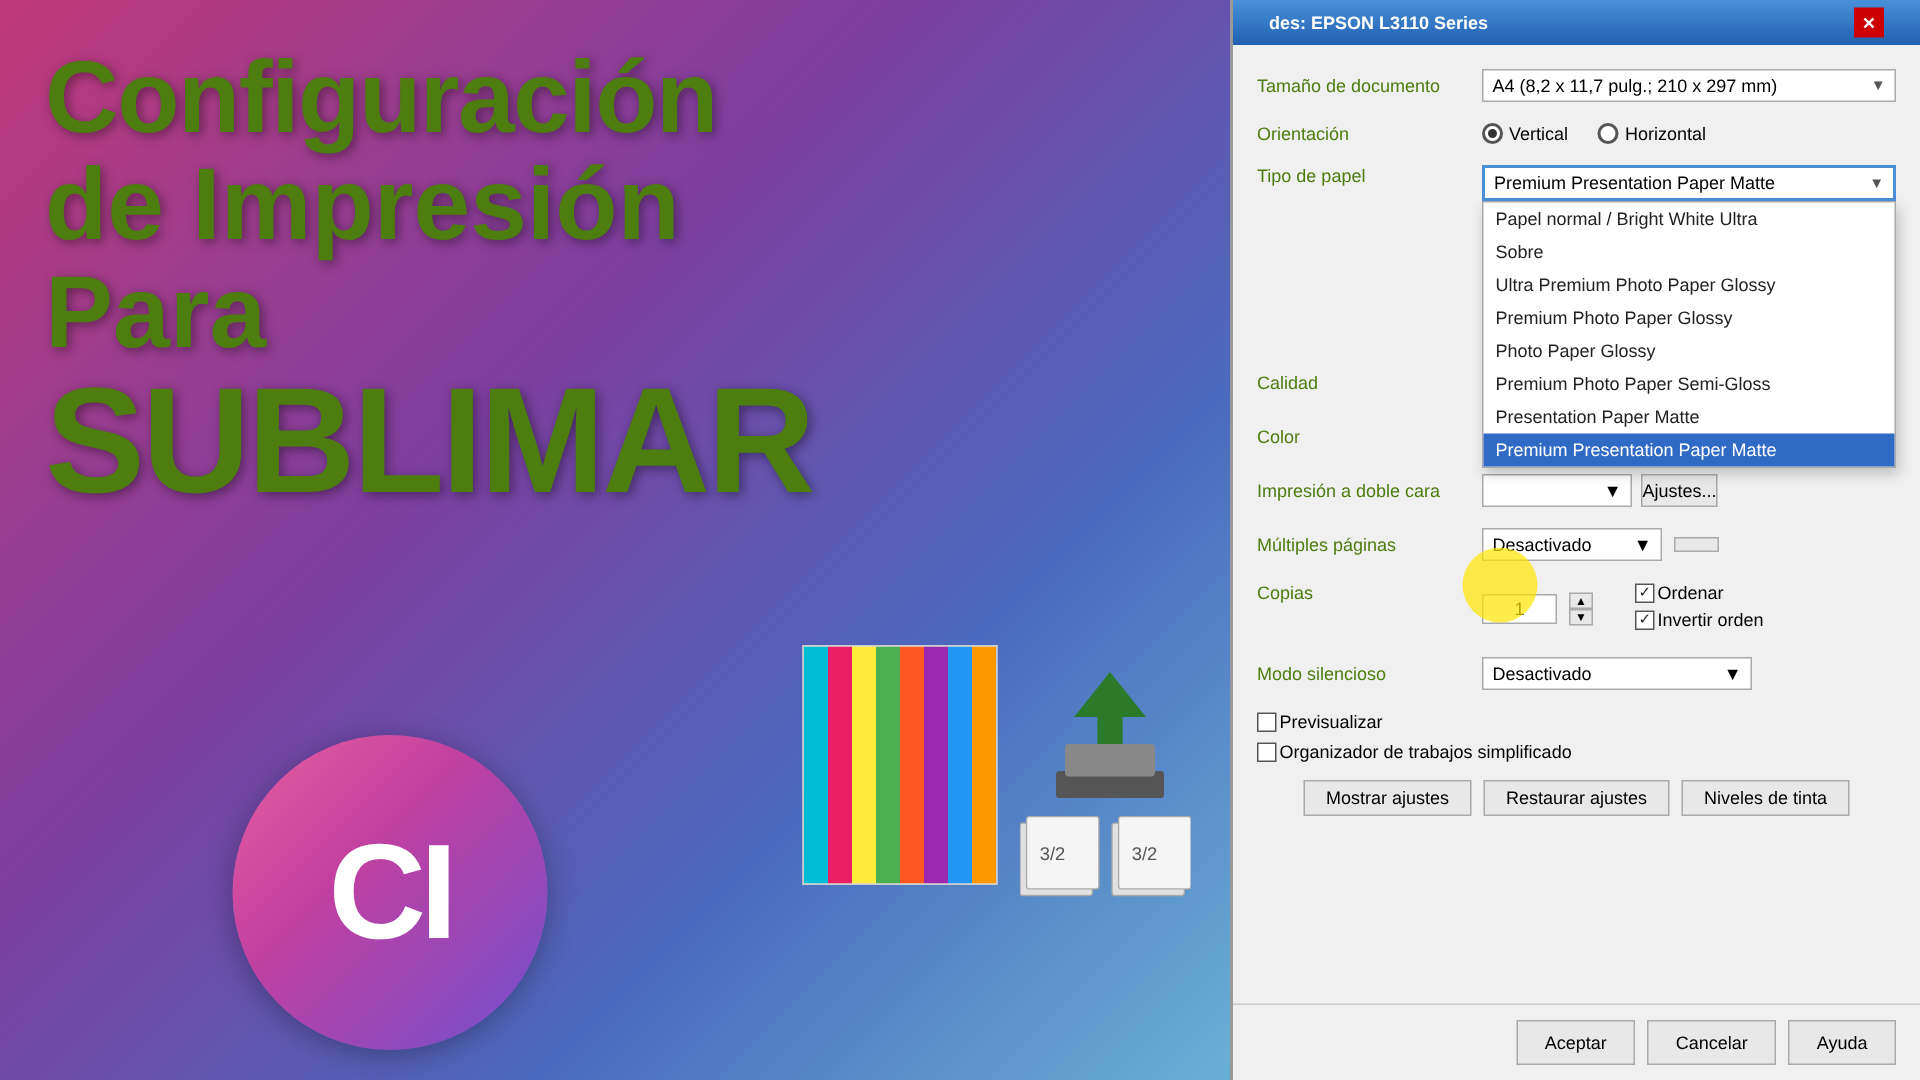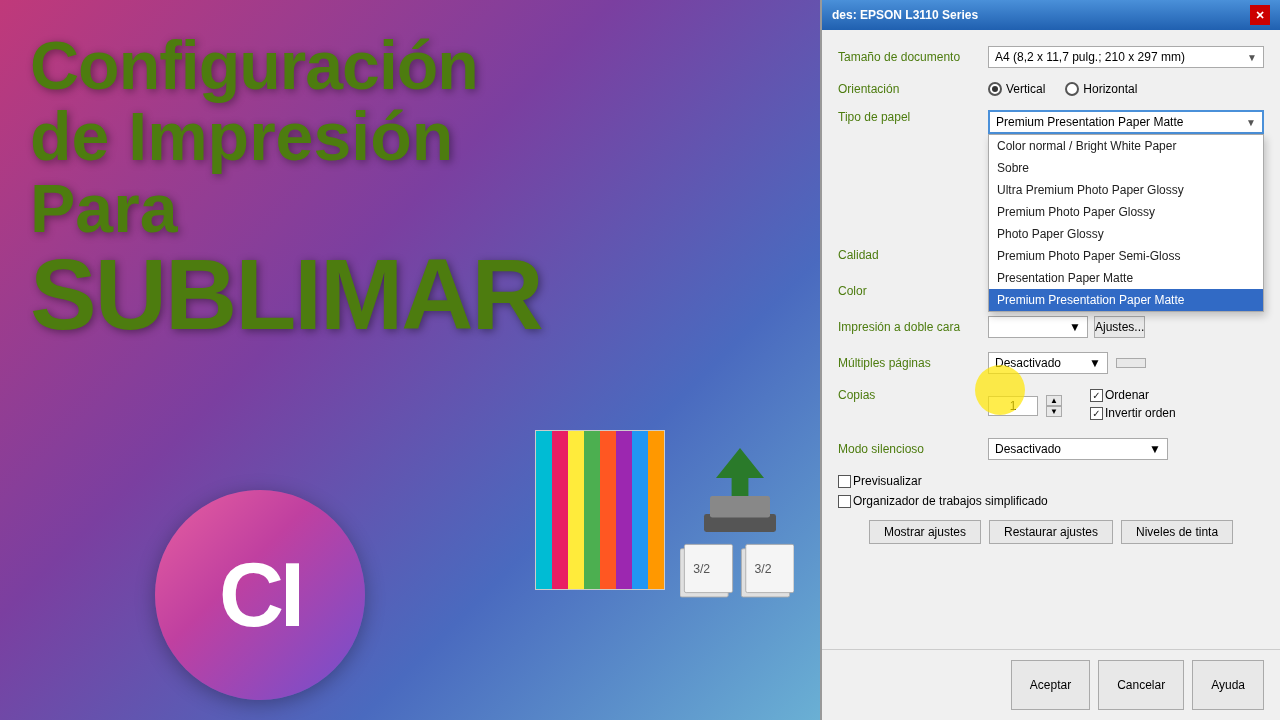--- a/index.html
+++ b/index.html
@@ -104,21 +104,21 @@
       background: #f0f0f0;
       border-left: 2px solid #999;
       z-index: 20;
       font-family: 'Segoe UI', Arial, sans-serif;
       font-size: 12px;
     }
 
     .dialog-titlebar {
       background: linear-gradient(to bottom, #4a90d9, #2060b0);
       color: white;
-      padding: 6px 10px;
+      padding: 6px 24px;
       display: flex;
       align-items: center;
       justify-content: space-between;
       height: 30px;
     }
     .dialog-titlebar .title {
       font-size: 12px;
       font-weight: bold;
     }
     .dialog-close-btn {
@@ -315,21 +315,21 @@
       bottom: 0; left: 0; right: 0;
       padding: 10px 16px;
       display: flex;
       align-items: center;
       justify-content: flex-end;
       gap: 8px;
       background: #f0f0f0;
       border-top: 1px solid #ccc;
     }
     .btn-dialog {
-      padding: 17px 18px;
+      padding: 7px 18px;
       border: 1px solid #aaa;
       background: #e8e8e8;
       font-size: 12px;
       cursor: pointer;
     }
     .btn-dialog.primary {
       background: #e8e8e8;
     }
 
     
@@ -468,21 +468,21 @@
     <div class="form-row" style="align-items:flex-start; position:relative;">
       <div class="form-label">Tipo de papel</div>
       <div class="form-control">
         <div class="dropdown-container">
           <div class="dropdown-selected">
             <span>Premium Presentation Paper Matte</span>
             <span class="select-arrow">▼</span>
           </div>
           <div class="dropdown-list" id="dropdown-list">
 
-          <div class="dropdown-item">Color normal / Bright White Paper</div>
+          <div class="dropdown-item">Papel normal / Bright White Ultra</div>
               <div class="dropdown-item">Sobre</div>
               <div class="dropdown-item">Ultra Premium Photo Paper Glossy</div>
               <div class="dropdown-item">Premium Photo Paper Glossy</div>
               <div class="dropdown-item">Photo Paper Glossy</div>
               <div class="dropdown-item">Premium Photo Paper Semi-Gloss</div>
               <div class="dropdown-item">Presentation Paper Matte</div>
               <div class="dropdown-item selected">Premium Presentation Paper Matte</div>
             </div>
         </div>
       </div>

